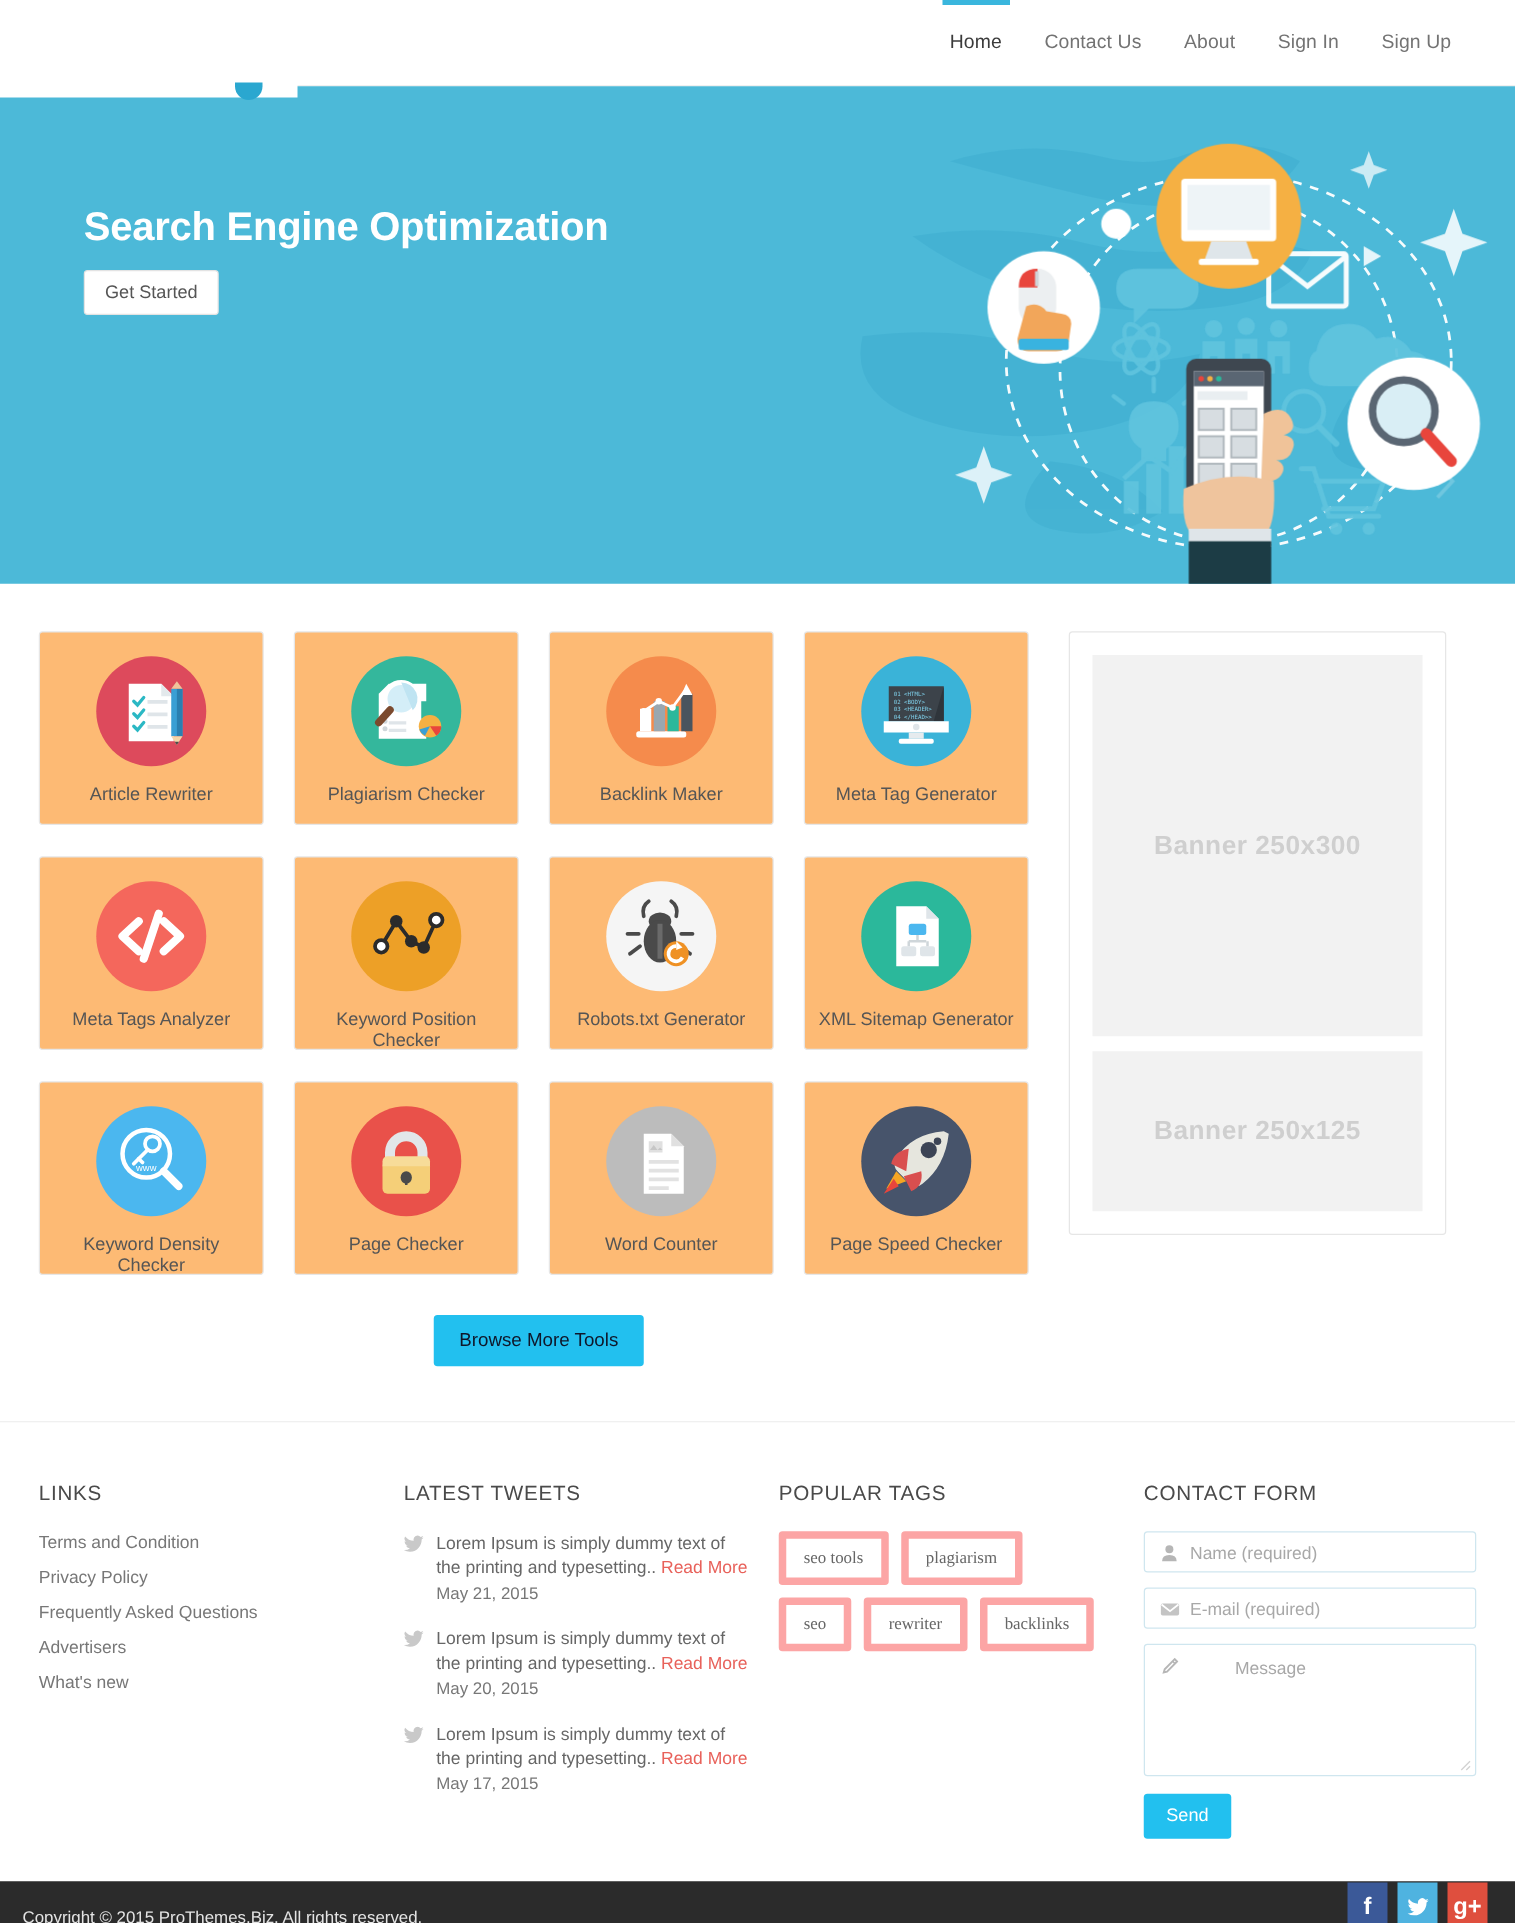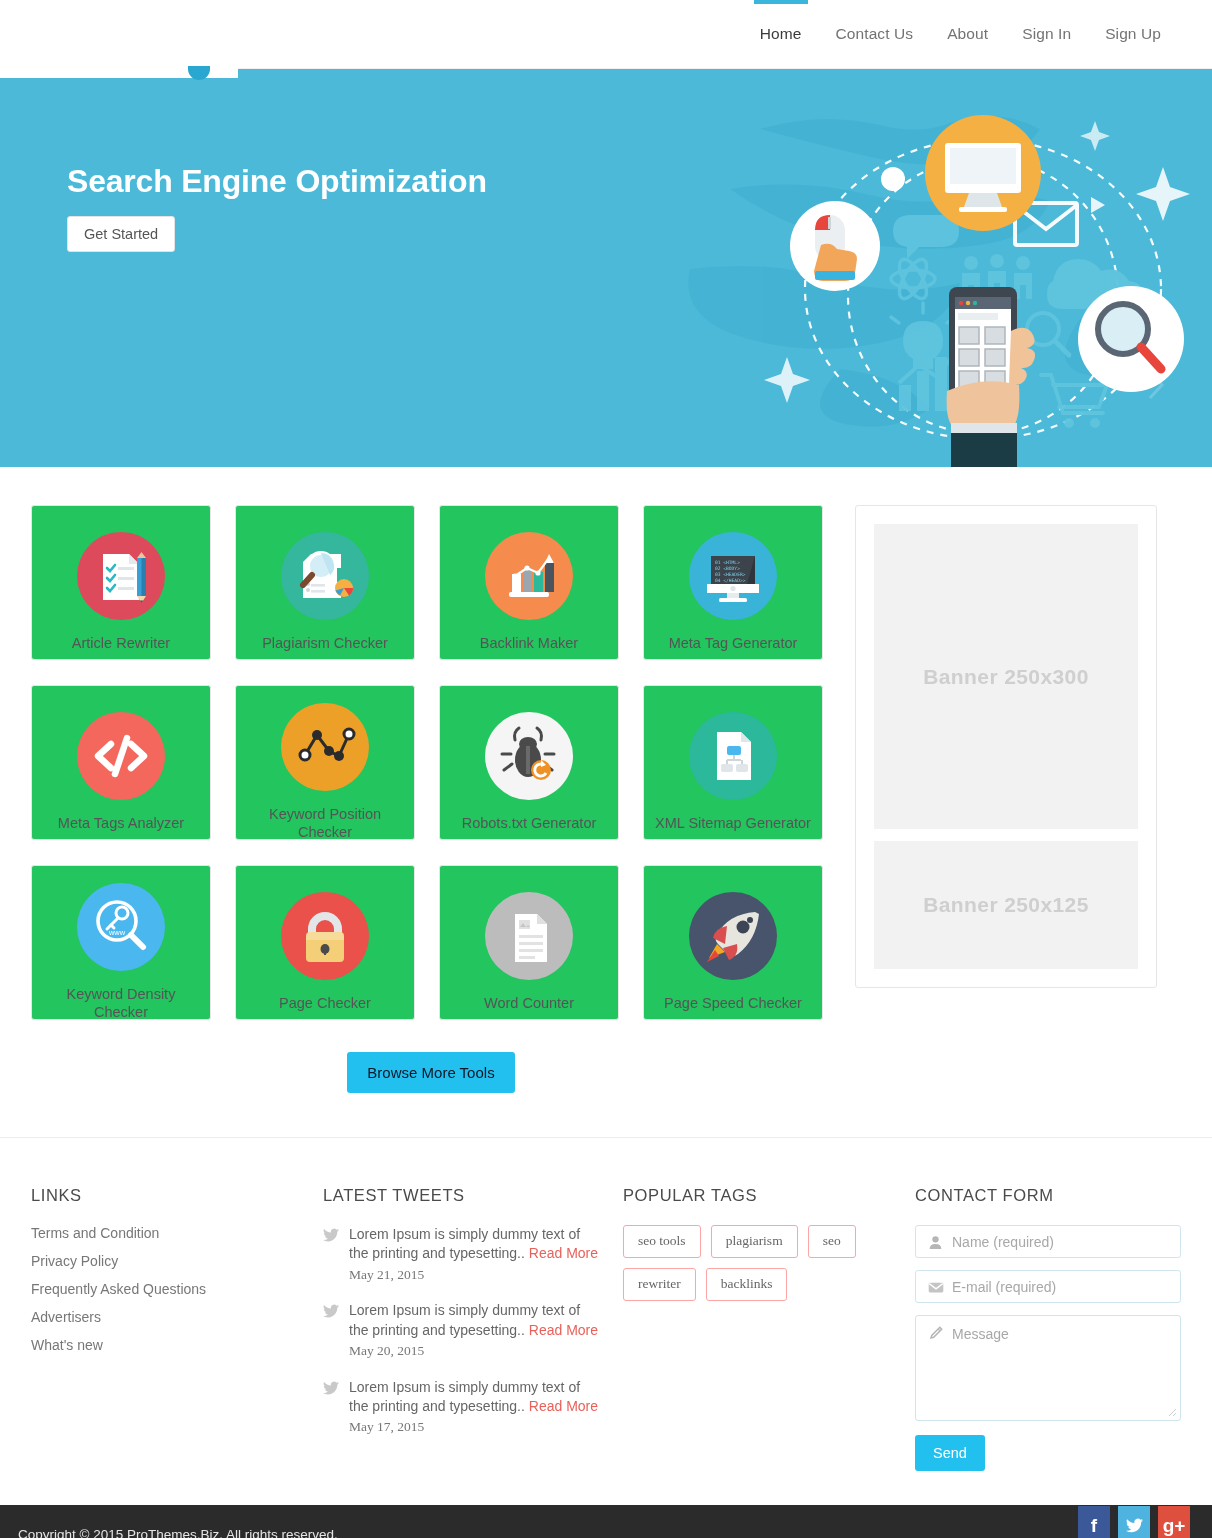--- a/index.html
+++ b/index.html
@@ -66,22 +66,22 @@
     opacity:.20; z-index:5; cursor:pointer;
   }
 
   
   .main { background:#ffffff; padding:38px 0 44px 0; border-bottom:1px solid #ececec;}
   .main-inner { width:1150px; margin:0 auto; display:flex; align-items:flex-start; }
   .tools-col { width:800px; }
   .tools-grid { display:flex; flex-wrap:wrap; gap:25px 24px; }
   .tool-card {
     width:180px; height:155px; border:1px solid #e6e6e6; border-radius:3px;
-    background:#22c55e; display:flex; flex-direction:column; align-items:center;
-    justify-content:center; padding-top:19px; cursor:pointer;
+    background:#fdba74; display:flex; flex-direction:column; align-items:center;
+    justify-content:flex-start; padding-top:19px; cursor:pointer;
   }
   .tool-icon { width:88px; height:88px; border-radius:50%; position:relative; }
   .tool-label {
     margin-top:15px; font-size:14.5px; color:#555; text-align:center;
     line-height:1.2; padding:0 6px;
   }
   .browse-wrap { width:800px; text-align:center; margin-top:32px; }
   .btn-browse {
     display:inline-block; background:#22c0ef; color:#0f172a; border:none;
     padding:12px 20px; font-size:15px; border-radius:3px; cursor:pointer;
@@ -111,26 +111,26 @@
   }
   .flink {
     display:block; font-size:14px; color:#777; text-decoration:none;
     margin-bottom:12px; cursor:pointer;
   }
   .tweet { display:flex; margin-bottom:17px; }
   .tw-bird { width:26px; flex:0 0 26px; padding-top:3px; }
   .tw-body { font-size:14px; color:#666; line-height:1.38; width:250px; }
   .tw-more { color:#e8615a; text-decoration:none; cursor:pointer; }
   .tw-date {
-    font-family:Liberation Serif, serif; font-size:13.5px; color:#777;
+    font-family:Liberation Sans, sans-serif; font-size:13.5px; color:#777;
     margin-top:2px; display:block;
   }
   .tags { display:flex; flex-wrap:wrap; gap:10px 10px; width:260px; }
   .tag {
-    border:1px solid #fca5a5; border-radius:3px; padding:8px 14px;
+    border:6px solid #fca5a5; border-radius:3px; padding:8px 14px;
     font-family:"Liberation Serif", serif; font-size:13.5px; color:#666;
     background:#fff; cursor:pointer; line-height:1.1;
   }
   .cf-field {
     position:relative; border:1px solid #cfe6ef; border-radius:3px;
     background:#fff; margin-bottom:12px; display:flex; align-items:center;
     height:33px; padding-left:36px;
   }
   .cf-field input {
     border:none; outline:none; font-size:14px; color:#9a9a9a; width:100%;
@@ -138,20 +138,21 @@
   }
   .cf-field input::placeholder { color:#a8a8a8; }
   .cf-area {
     position:relative; border:1px solid #cfe6ef; border-radius:3px;
     background:#fff; margin-bottom:14px; padding:10px 10px 10px 36px; height:106px;
   }
   .cf-area textarea {
     border:none; outline:none; resize:none; width:100%; height:100%;
     font-size:14px; color:#9a9a9a; font-family:"Liberation Sans", sans-serif;
     background:transparent;
+    margin-left:36px;
   }
   .cf-area textarea::placeholder { color:#a8a8a8; }
   .cf-ic {
     position:absolute; left:11px; top:9px; width:17px; height:17px;
     color:#b6b6b6; display:flex; align-items:center; justify-content:center;
   }
   .cf-field .cf-ic { top:8px; }
   .resize-grip {
     position:absolute; right:3px; bottom:3px; width:9px; height:9px;
     opacity:.45;

